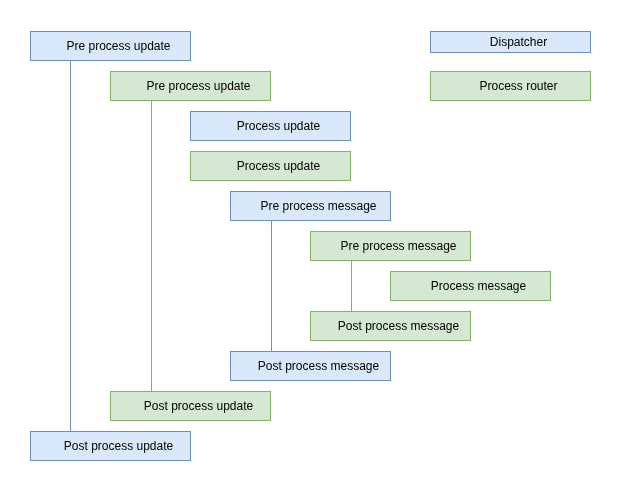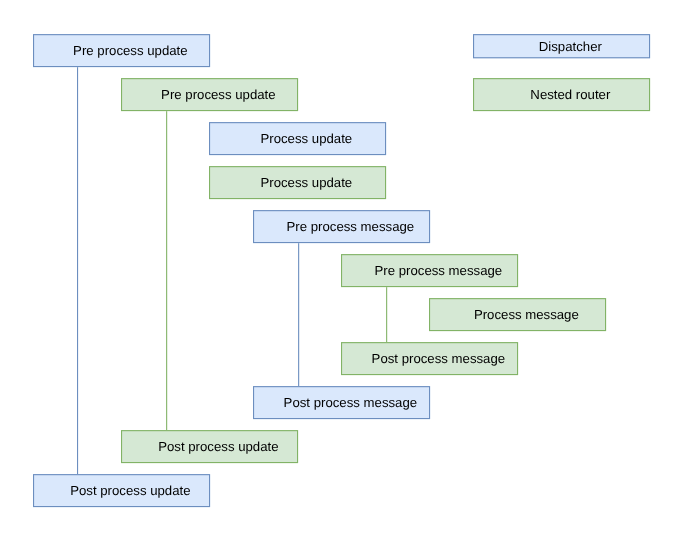--- a/index.html
+++ b/index.html
@@ -97,16 +97,16 @@
       </div>
       <div class="node dispatcher" style="left: 30px; top: 431px; width: 161px; height: 30px;">
         <span>Post process update</span>
       </div>
     </div>
   <div id="legend-layer">
       <div class="node dispatcher" style="left: 430px; top: 31px; width: 161px; height: 22px;">
         <span>Dispatcher</span>
       </div>
       <div class="node router" style="left: 430px; top: 71px; width: 161px; height: 30px;">
-        <span>Nested router</span>
+        <span>Process router</span>
       </div>
     </div>
 </div>
 
 </body></html>

